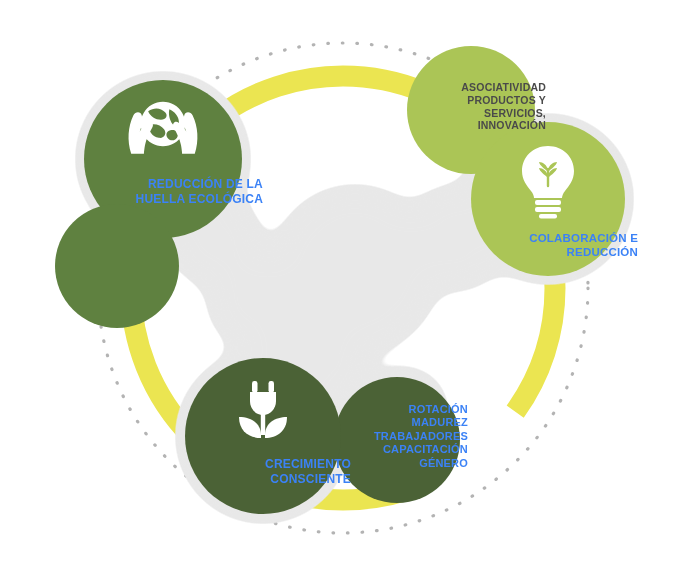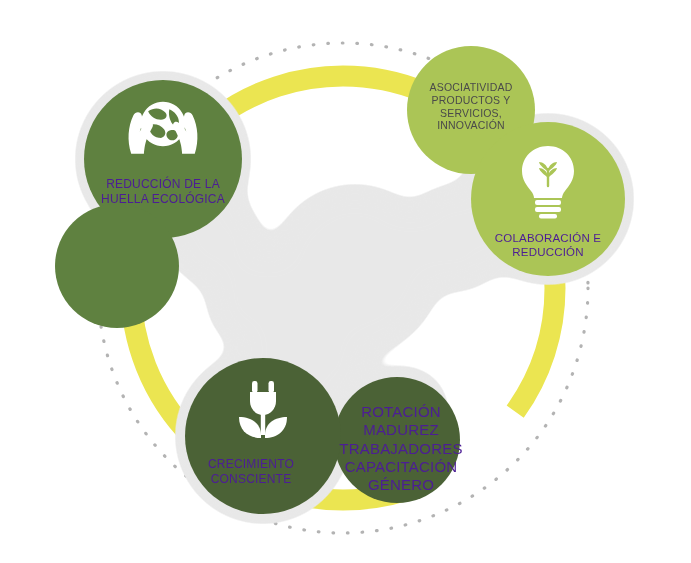--- a/index.html
+++ b/index.html
@@ -21,29 +21,29 @@
   }
   #diagram-svg {
     position: absolute;
     left: 0;
     top: 0;
     width: 691px;
     height: 563px;
   }
   .node-label {
     position: absolute;
-    text-align: center;
-    font-weight: normal;
+    text-align: right;
+    font-weight: bold;
     line-height: 1.22;
     letter-spacing: 0.2px;
     white-space: pre-line;
     pointer-events: none;
     user-select: none;
   }
-  .lbl-white { color: #4c1d95; }
+  .lbl-white { color: #3b82f6; }
   .lbl-dark  { color: #4a4a4a; }
 </style>
 </head>
 <body>
 
 <div id="canvas">
 
   <svg id="diagram-svg" viewBox="0 0 691 563">
     <defs>
 
@@ -141,22 +141,22 @@
 
 
   <div class="node-label lbl-dark" style="left:396px; top:81px; width:150px; font-size:10.5px;">ASOCIATIVIDAD
 PRODUCTOS Y
 SERVICIOS,
 INNOVACIÓN</div>
 
   <div class="node-label lbl-white" style="left:458px; top:231px; width:180px; font-size:11.5px;">COLABORACIÓN E
 REDUCCIÓN</div>
 
-  <div class="node-label lbl-white" style="left:161px; top:457px; width:180px; font-size:12px;">CRECIMIENTO
+  <div class="node-label lbl-white" style="left:171px; top:457px; width:180px; font-size:12px;">CRECIMIENTO
 CONSCIENTE</div>
 
-  <div class="node-label lbl-white" style="left:326px; top:403px; width:150px; font-size:15px;">ROTACIÓN
+  <div class="node-label lbl-white" style="left:318px; top:403px; width:150px; font-size:11px;">ROTACIÓN
 MADUREZ
 TRABAJADORES
 CAPACITACIÓN
 GÉNERO</div>
 
 </div>
 
 </body></html>

